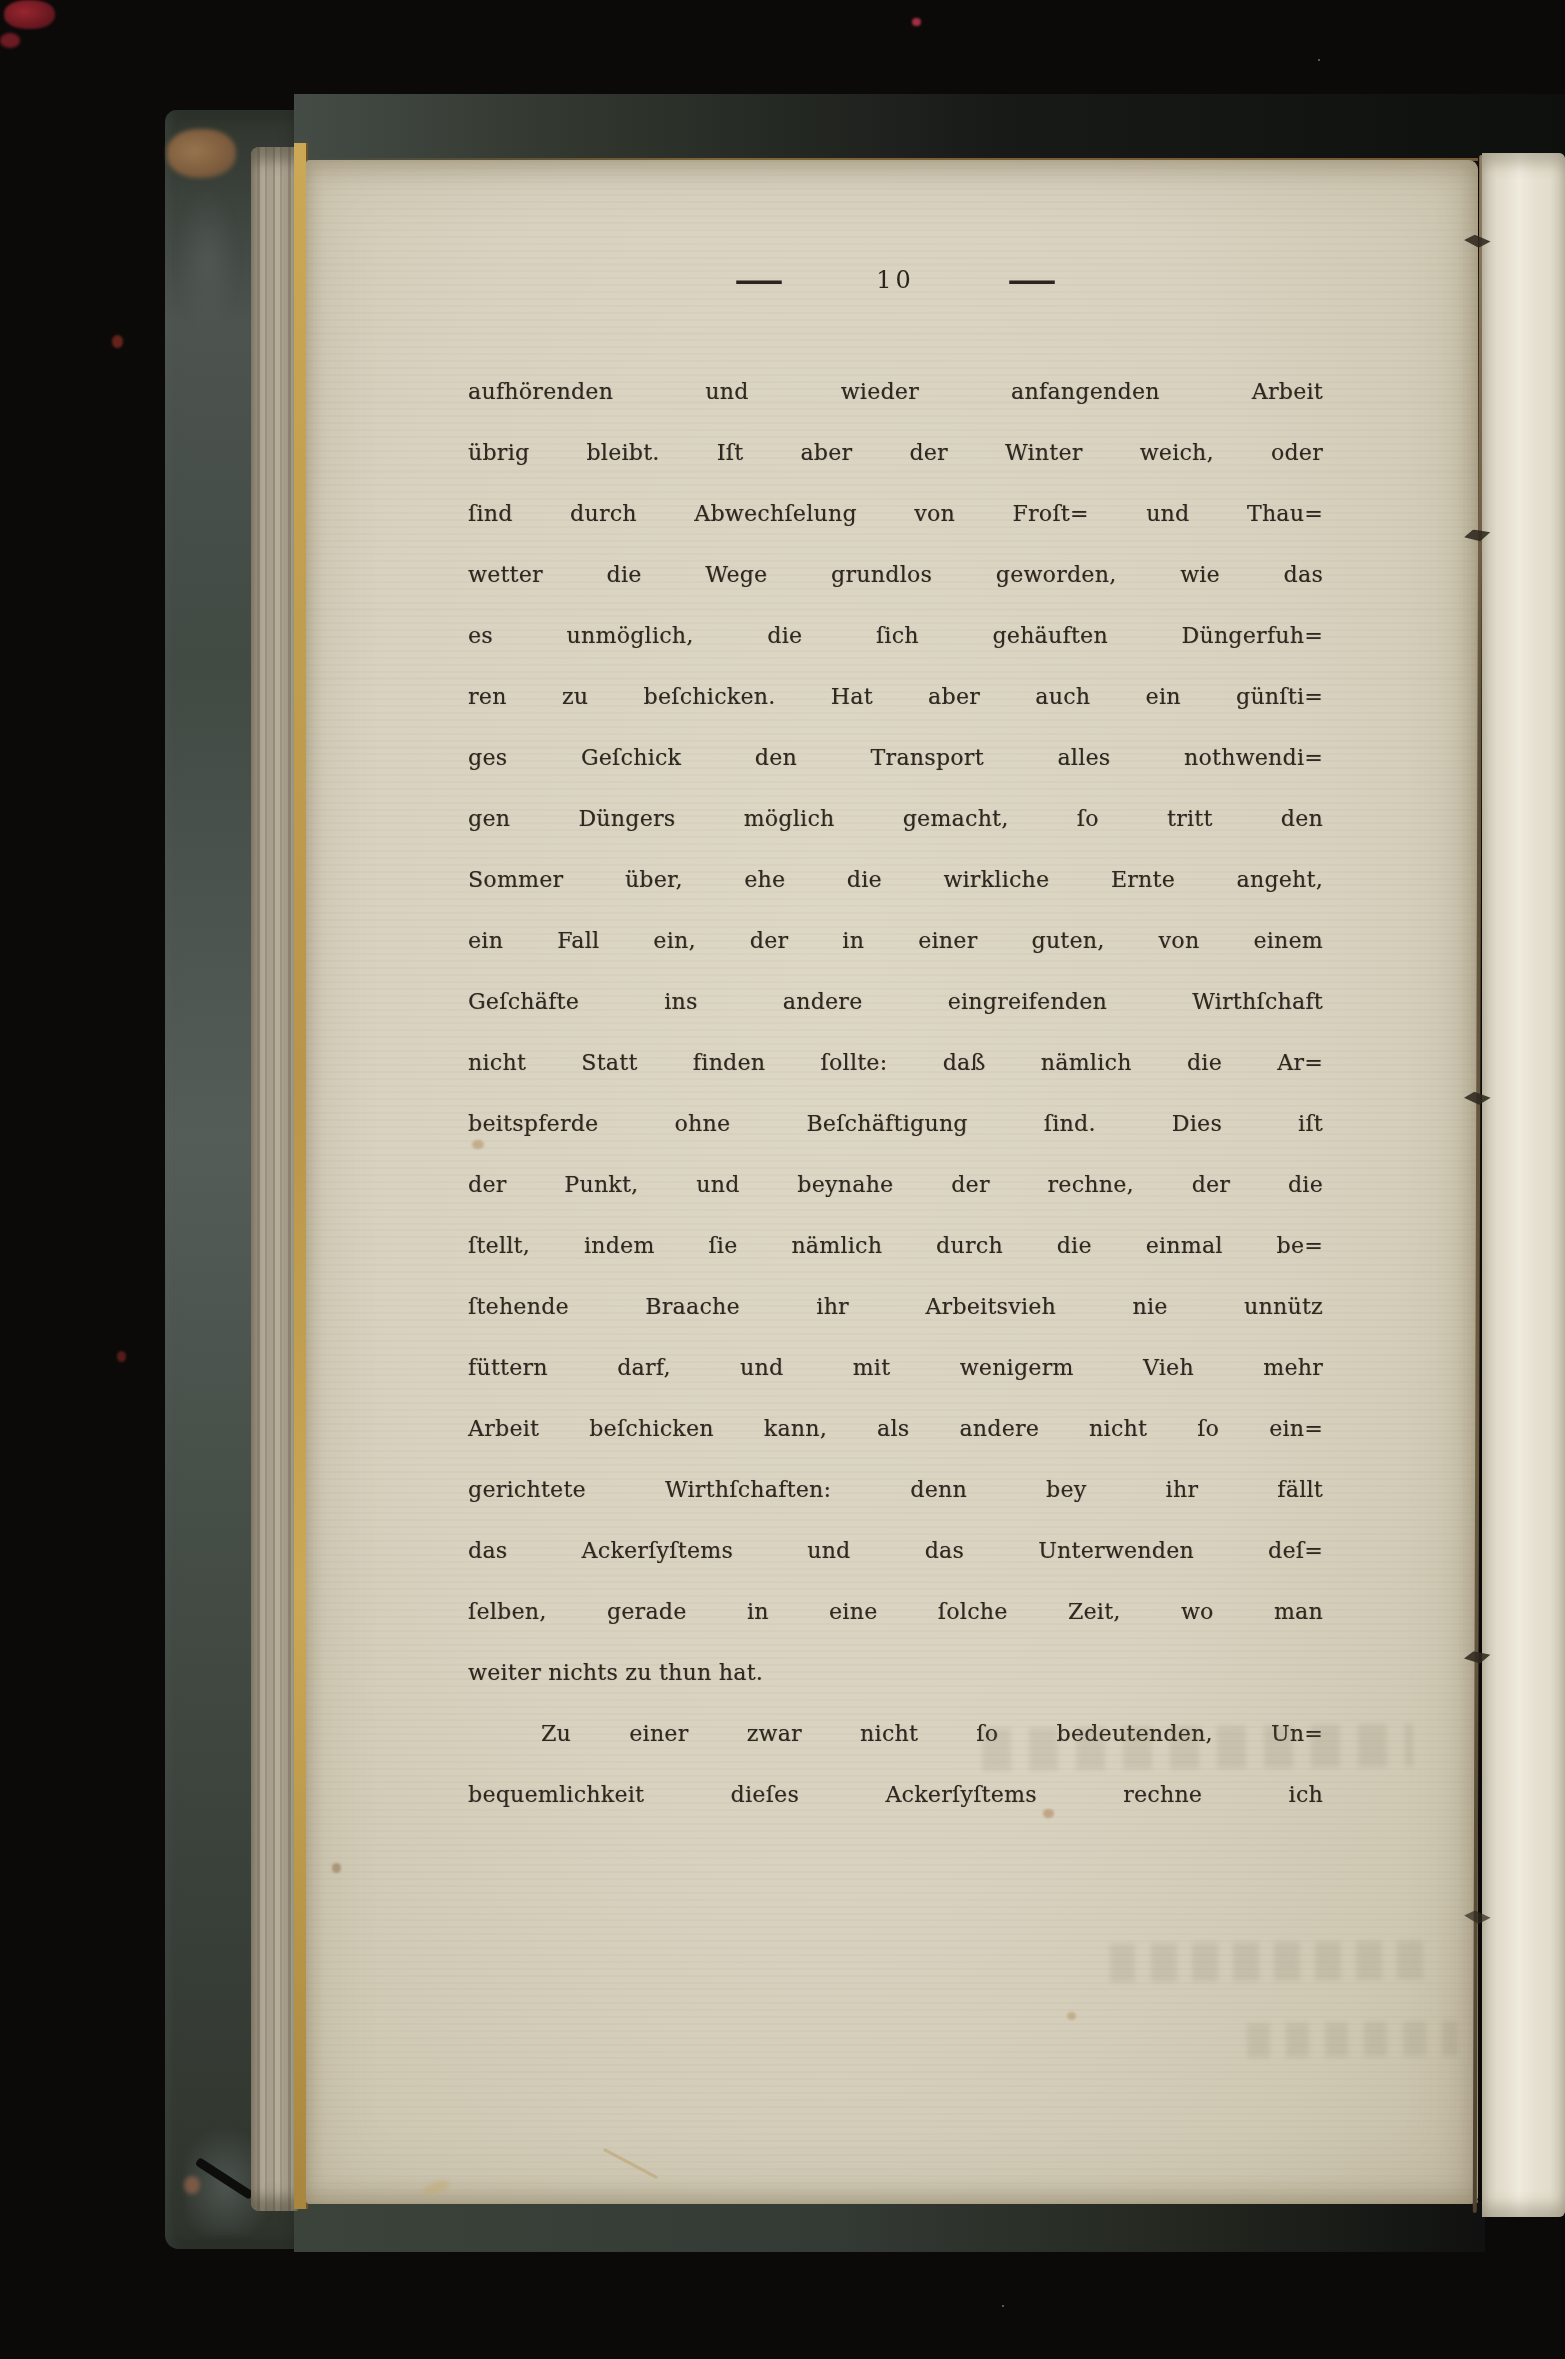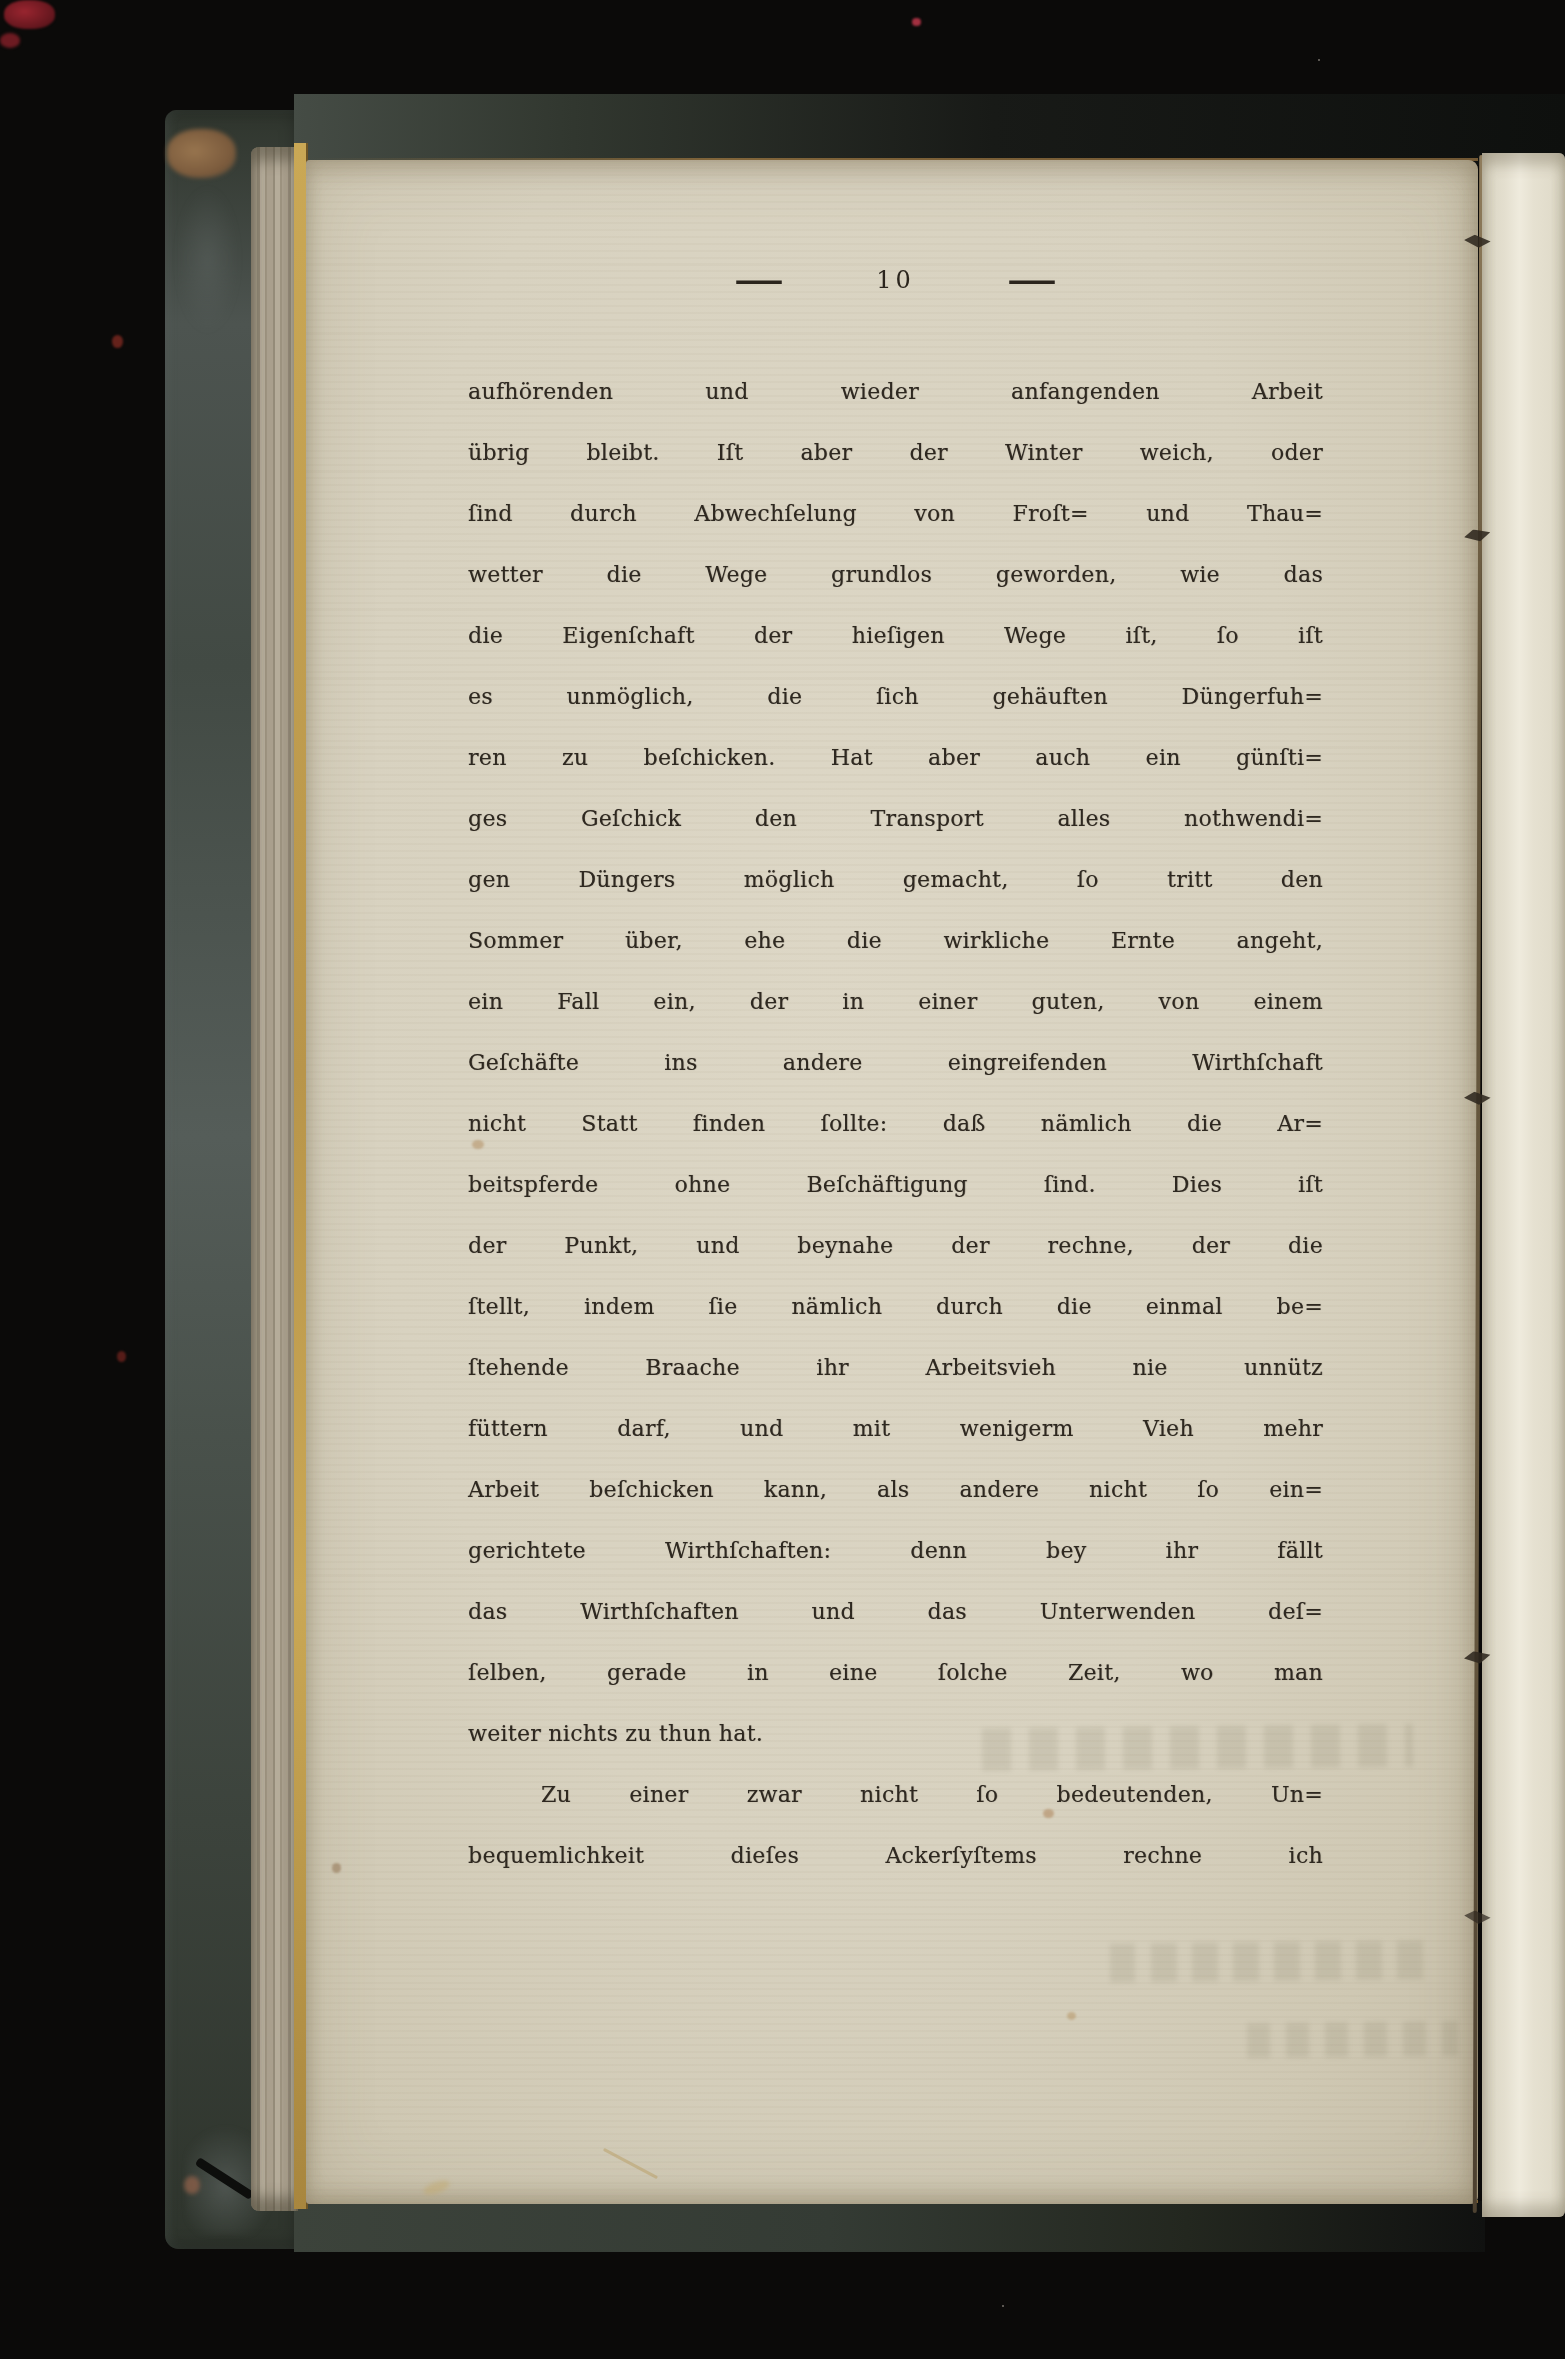--- a/index.html
+++ b/index.html
@@ -141,37 +141,36 @@
     <span class="dash">—</span>
     <span class="pagenum">10</span>
     <span class="dash">—</span>
   </div>
 
   <div class="textblock">
     <div class="line">aufhörenden und wieder anfangenden Arbeit</div>
     <div class="line">übrig bleibt.  Iſt aber der Winter weich, oder</div>
     <div class="line">ſind durch Abwechſelung von Froſt= und Thau=</div>
     <div class="line">wetter die Wege grundlos geworden, wie das</div>
-    <div class="line">die Eigenſchaft der hieſigen Wege iſt, ſo iſt</div>
     <div class="line">es unmöglich, die ſich gehäuften Düngerfuh=</div>
     <div class="line">ren zu beſchicken.  Hat aber auch ein günſti=</div>
     <div class="line">ges Geſchick den Transport alles nothwendi=</div>
     <div class="line">gen Düngers möglich gemacht,  ſo tritt den</div>
     <div class="line">Sommer über, ehe die wirkliche Ernte angeht,</div>
     <div class="line">ein Fall ein,  der in einer guten,  von einem</div>
     <div class="line">Geſchäfte ins andere eingreifenden Wirthſchaft</div>
     <div class="line">nicht Statt finden ſollte: daß nämlich die Ar=</div>
     <div class="line">beitspferde ohne Beſchäftigung ſind.  Dies iſt</div>
     <div class="line">der Punkt, und beynahe der rechne,  der die</div>
     <div class="line">ſtellt,  indem ſie nämlich durch die einmal be=</div>
     <div class="line">ſtehende Braache ihr Arbeitsvieh nie unnütz</div>
     <div class="line">füttern darf,  und mit wenigerm Vieh mehr</div>
     <div class="line">Arbeit beſchicken kann, als andere nicht ſo ein=</div>
     <div class="line">gerichtete Wirthſchaften:  denn bey ihr fällt</div>
-    <div class="line">das Wirthſchaften und das Unterwenden deſ=</div>
+    <div class="line">das Ackerſyſtems und das Unterwenden deſ=</div>
     <div class="line">ſelben,  gerade in eine ſolche Zeit,  wo man</div>
     <div class="line end">weiter nichts zu thun hat.</div>
     <div class="line indent">Zu einer zwar nicht ſo bedeutenden,  Un=</div>
     <div class="line">bequemlichkeit dieſes Ackerſyſtems rechne ich</div>
   </div>
 
   <div class="stain s1"></div>
   <div class="stain s2"></div>
   <div class="stain s3"></div>
   <div class="stain s4"></div>

